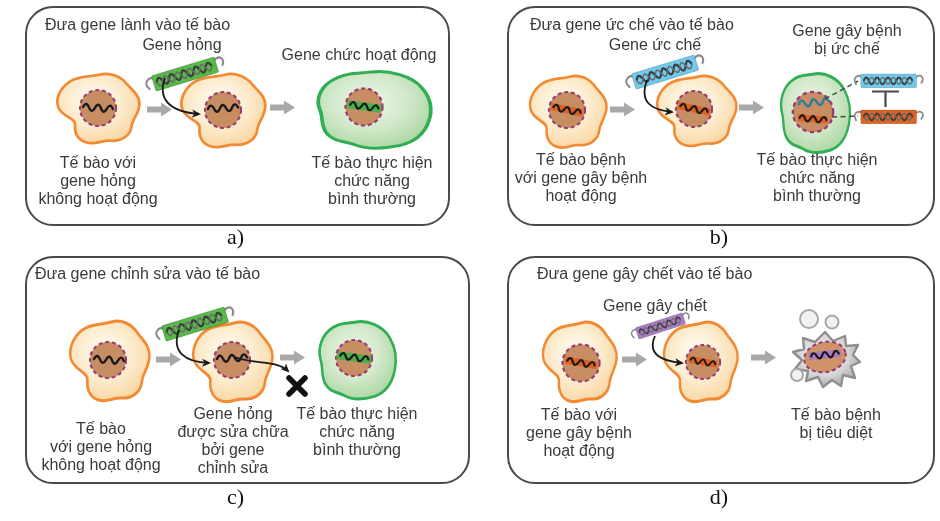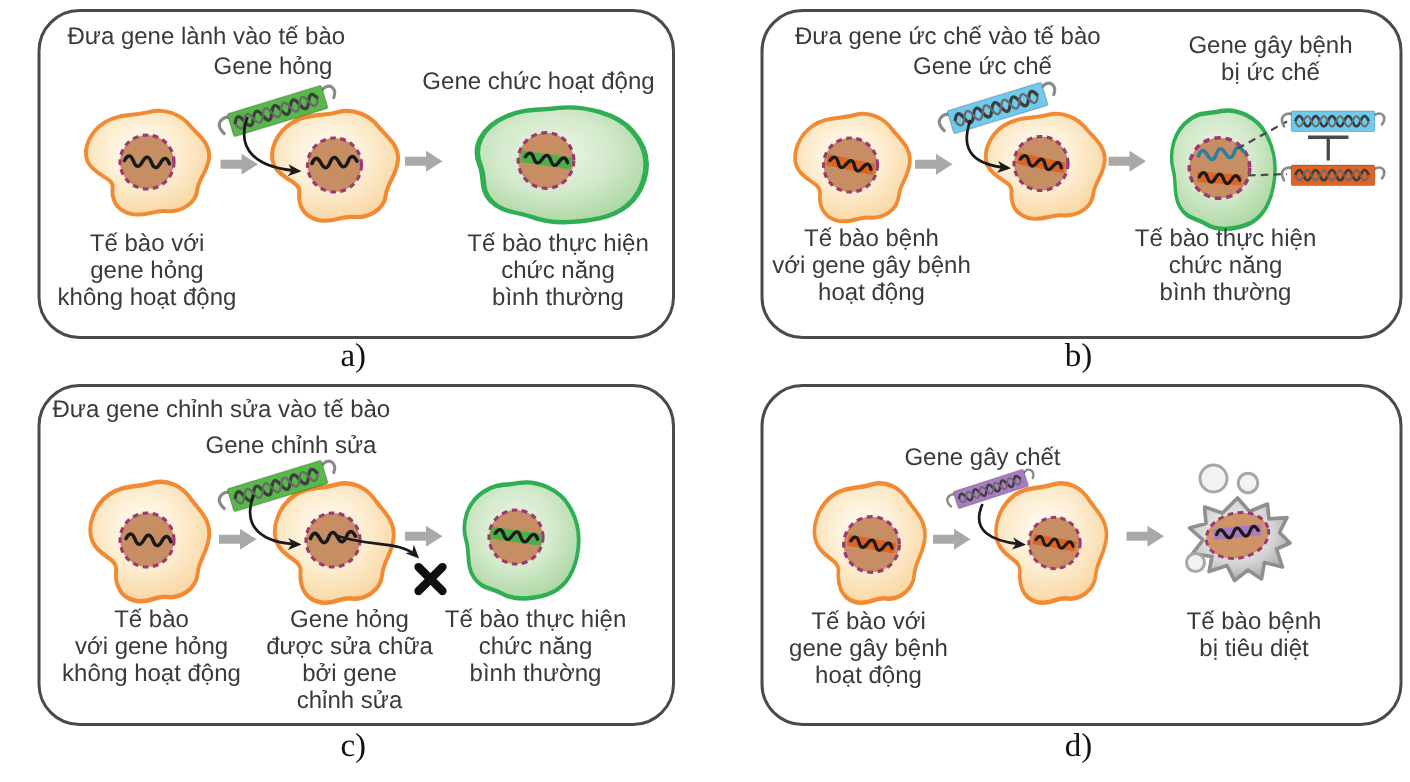--- a/index.html
+++ b/index.html
@@ -139,21 +139,21 @@
 bị ức chế</div>
     <div class="label" style="left:2px;   top:143px; width:140px;">Tế bào bệnh
 với gene gây bệnh
 hoạt động</div>
     <div class="label" style="left:233px; top:143px; width:150px;">Tế bào thực hiện
 chức năng
 bình thường</div>
   </section>
   <div class="letter" style="left:507px; top:224px; width:424px;">b)</div>
 
-  <section class="pbox" style="left:25px; top:256px; width:421px; height:224px;">
+  <section class="pbox" style="left:25px; top:256px; width:421px; height:224px;padding-left:20px;">
     <svg class="art" viewBox="0 0 421 224">
       <g>
         <use href="#blobO" transform="translate(30,61) scale(0.85,1.0)"></use>
         <use href="#nucleus" transform="translate(71,102)"></use>
         <use href="#squig" transform="translate(57,101) rotate(4)"></use>
       </g>
       <use href="#flowArrow" transform="translate(119,94)"></use>
       <g>
         <use href="#blobO" transform="translate(153,62) scale(0.85,1.0)"></use>
         <use href="#nucleus" transform="translate(195,102)"></use>
@@ -167,22 +167,21 @@
       <g>
         <use href="#blobG" transform="translate(277,62) scale(0.84,0.98)"></use>
         <use href="#nucleus" transform="translate(317,100)"></use>
         <g transform="translate(317,100) rotate(8)">
           <rect x="-17" y="-4.5" width="34" height="8" rx="1" fill="#4CB04A"></rect>
           <use href="#squig" transform="translate(-14,-0.5) scale(0.95,0.9)"></use>
         </g>
       </g>
     </svg>
     <div class="label title" style="left:8px; top:7px;">Đưa gene chỉnh sửa vào tế bào</div>
-    <div class="label" style="left:87px;  top:31px; width:160px;">Gene chỉnh sửa</div>
-    <div class="label" style="left:4px;   top:147px; width:140px;">Tế bào
+    <div class="label" style="left:4px;   top:162px; width:140px;">Tế bào
 với gene hỏng
 không hoạt động</div>
     <div class="label" style="left:136px; top:147px; width:140px;">Gene hỏng
 được sửa chữa
 bởi gene
 chỉnh sửa</div>
     <div class="label" style="left:250px; top:147px; width:160px;">Tế bào thực hiện
 chức năng
 bình thường</div>
   </section>
@@ -217,20 +216,21 @@
         </g>
         <g transform="translate(316,97) rotate(-6)">
           <rect x="-16" y="-4" width="32" height="7.5" rx="1" fill="#A97BC2"></rect>
           <use href="#squig" transform="translate(-14,0) scale(0.93,0.9)"></use>
         </g>
         <circle cx="300" cy="61" r="9" fill="#F2F2F2" stroke="#A8A8A8" stroke-width="2"></circle>
         <circle cx="323" cy="64" r="6.5" fill="#F2F2F2" stroke="#A8A8A8" stroke-width="2"></circle>
         <circle cx="288" cy="117" r="6" fill="#F2F2F2" stroke="#A8A8A8" stroke-width="2"></circle>
       </g>
     </svg>
+    <div class="label title" style="left:28px; top:7px;">Đưa gene gây chết vào tế bào</div>
     <div class="label" style="left:76px;  top:39px; width:140px;">Gene gây chết</div>
     <div class="label" style="left:0px;   top:148px; width:140px;">Tế bào với
 gene gây bệnh
 hoạt động</div>
     <div class="label" style="left:247px; top:148px; width:160px;">Tế bào bệnh
 bị tiêu diệt</div>
   </section>
   <div class="letter" style="left:507px; top:484px; width:424px;">d)</div>
 
 </div>

